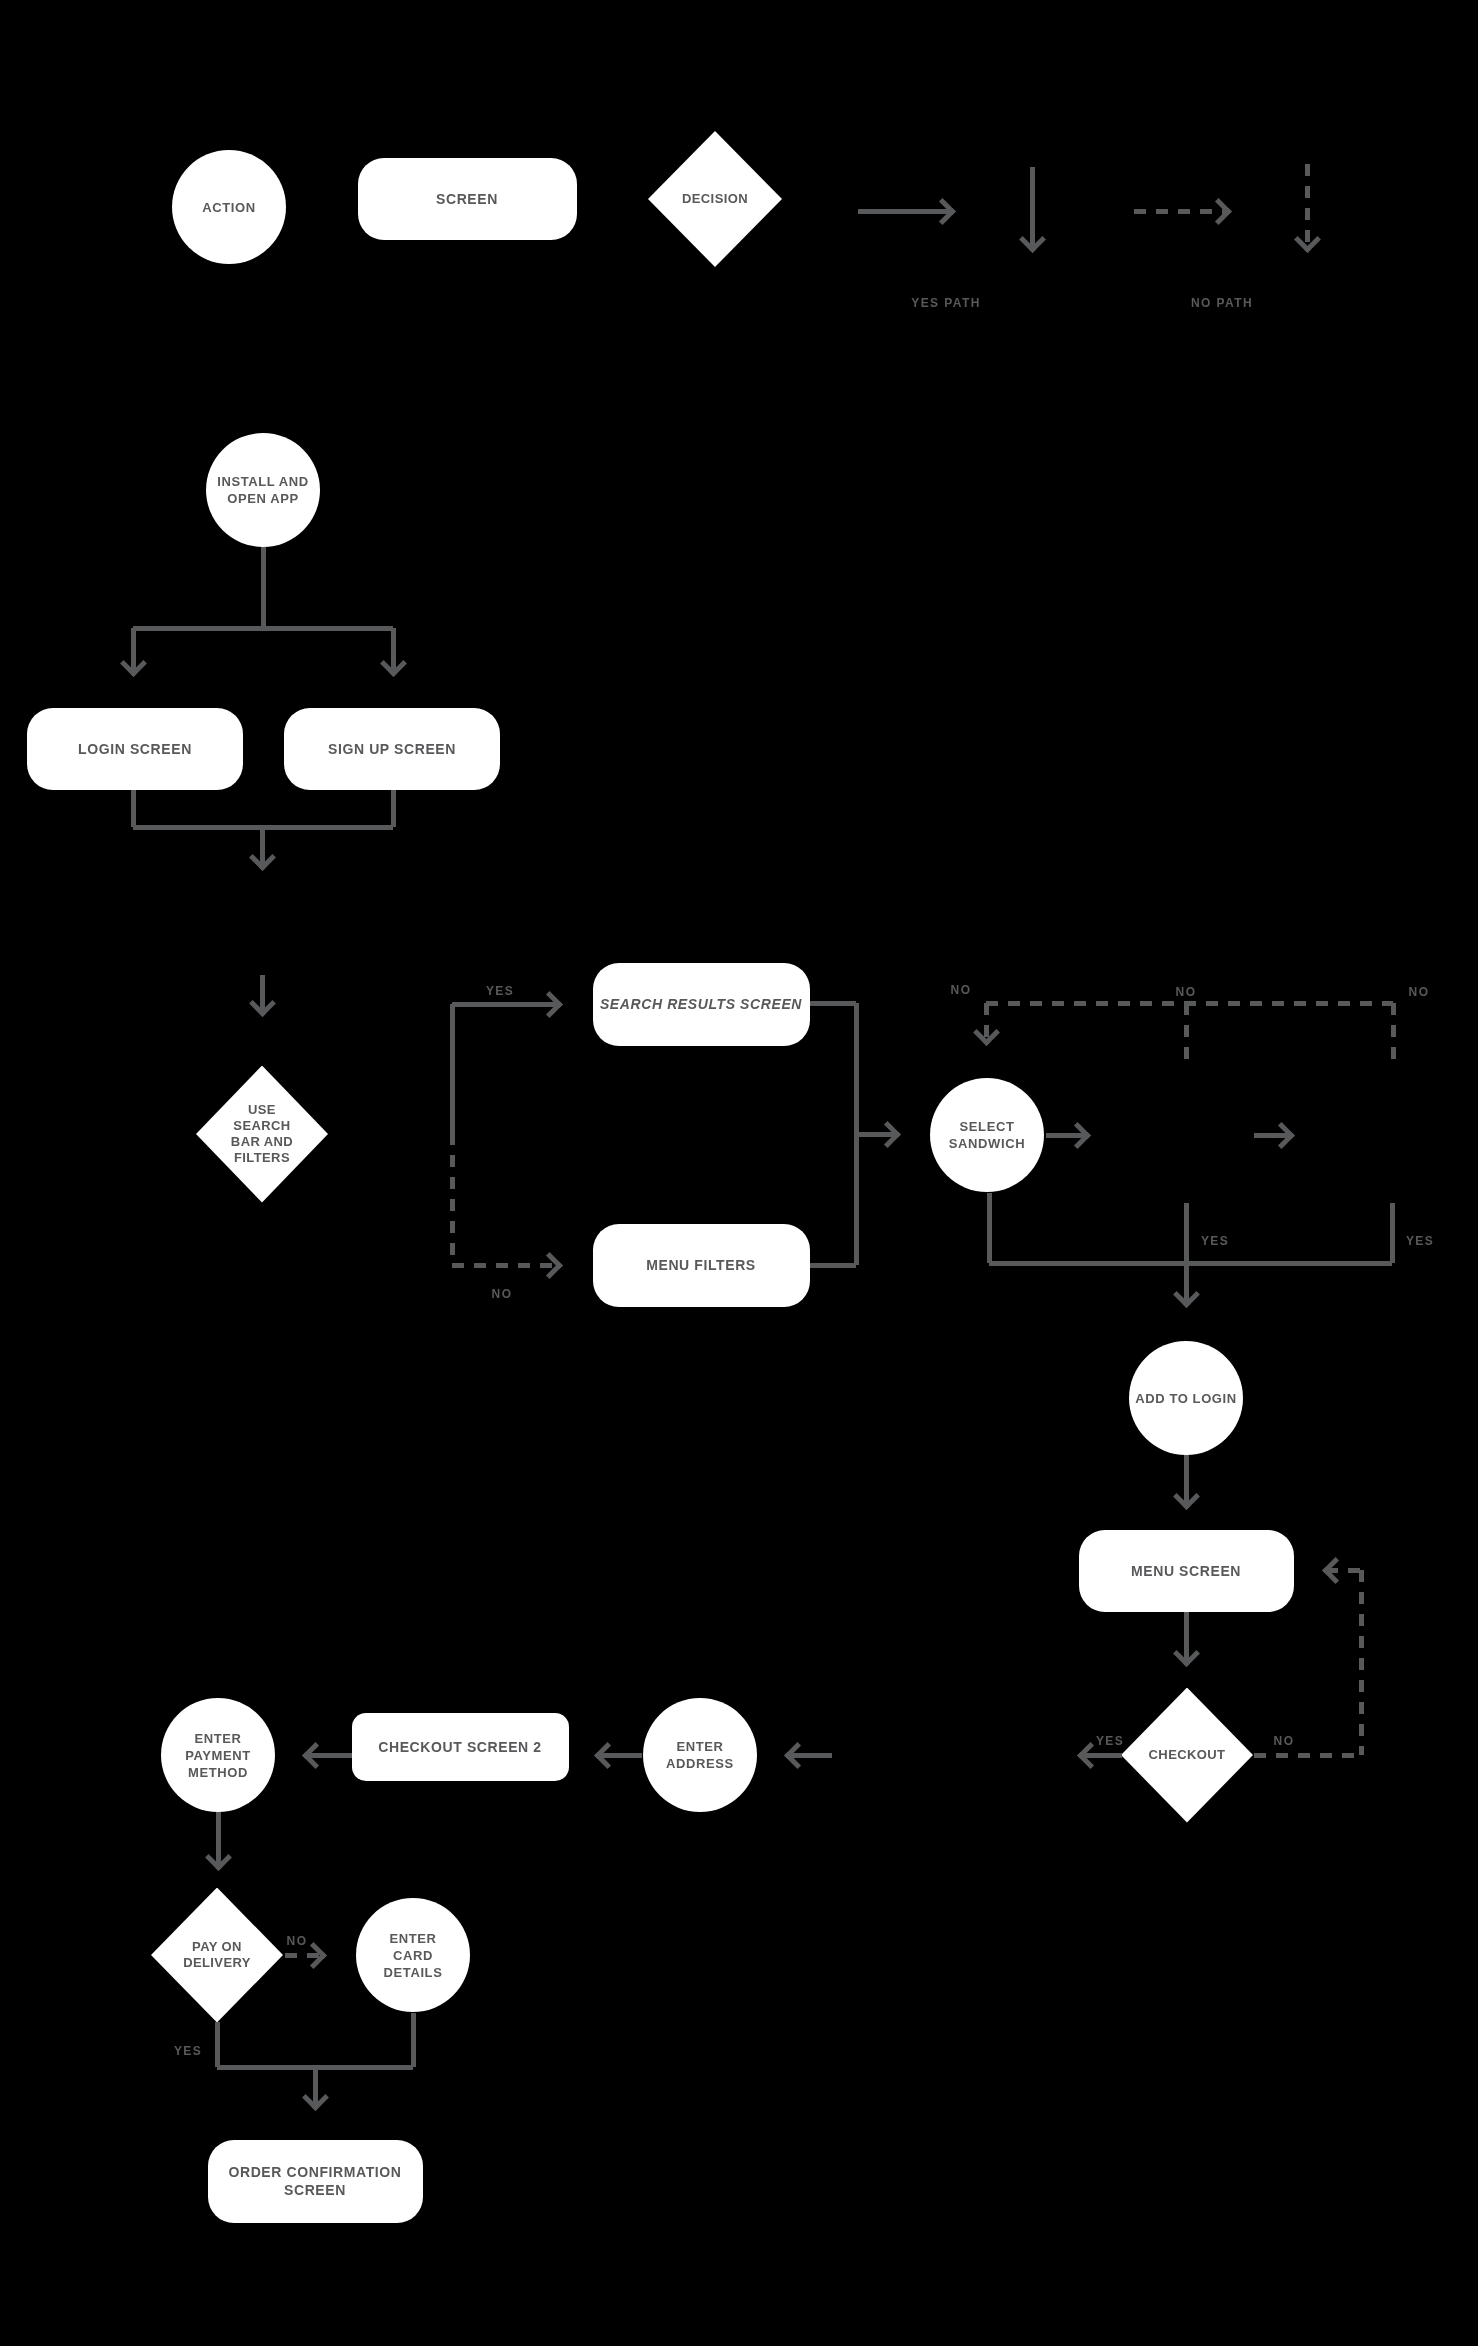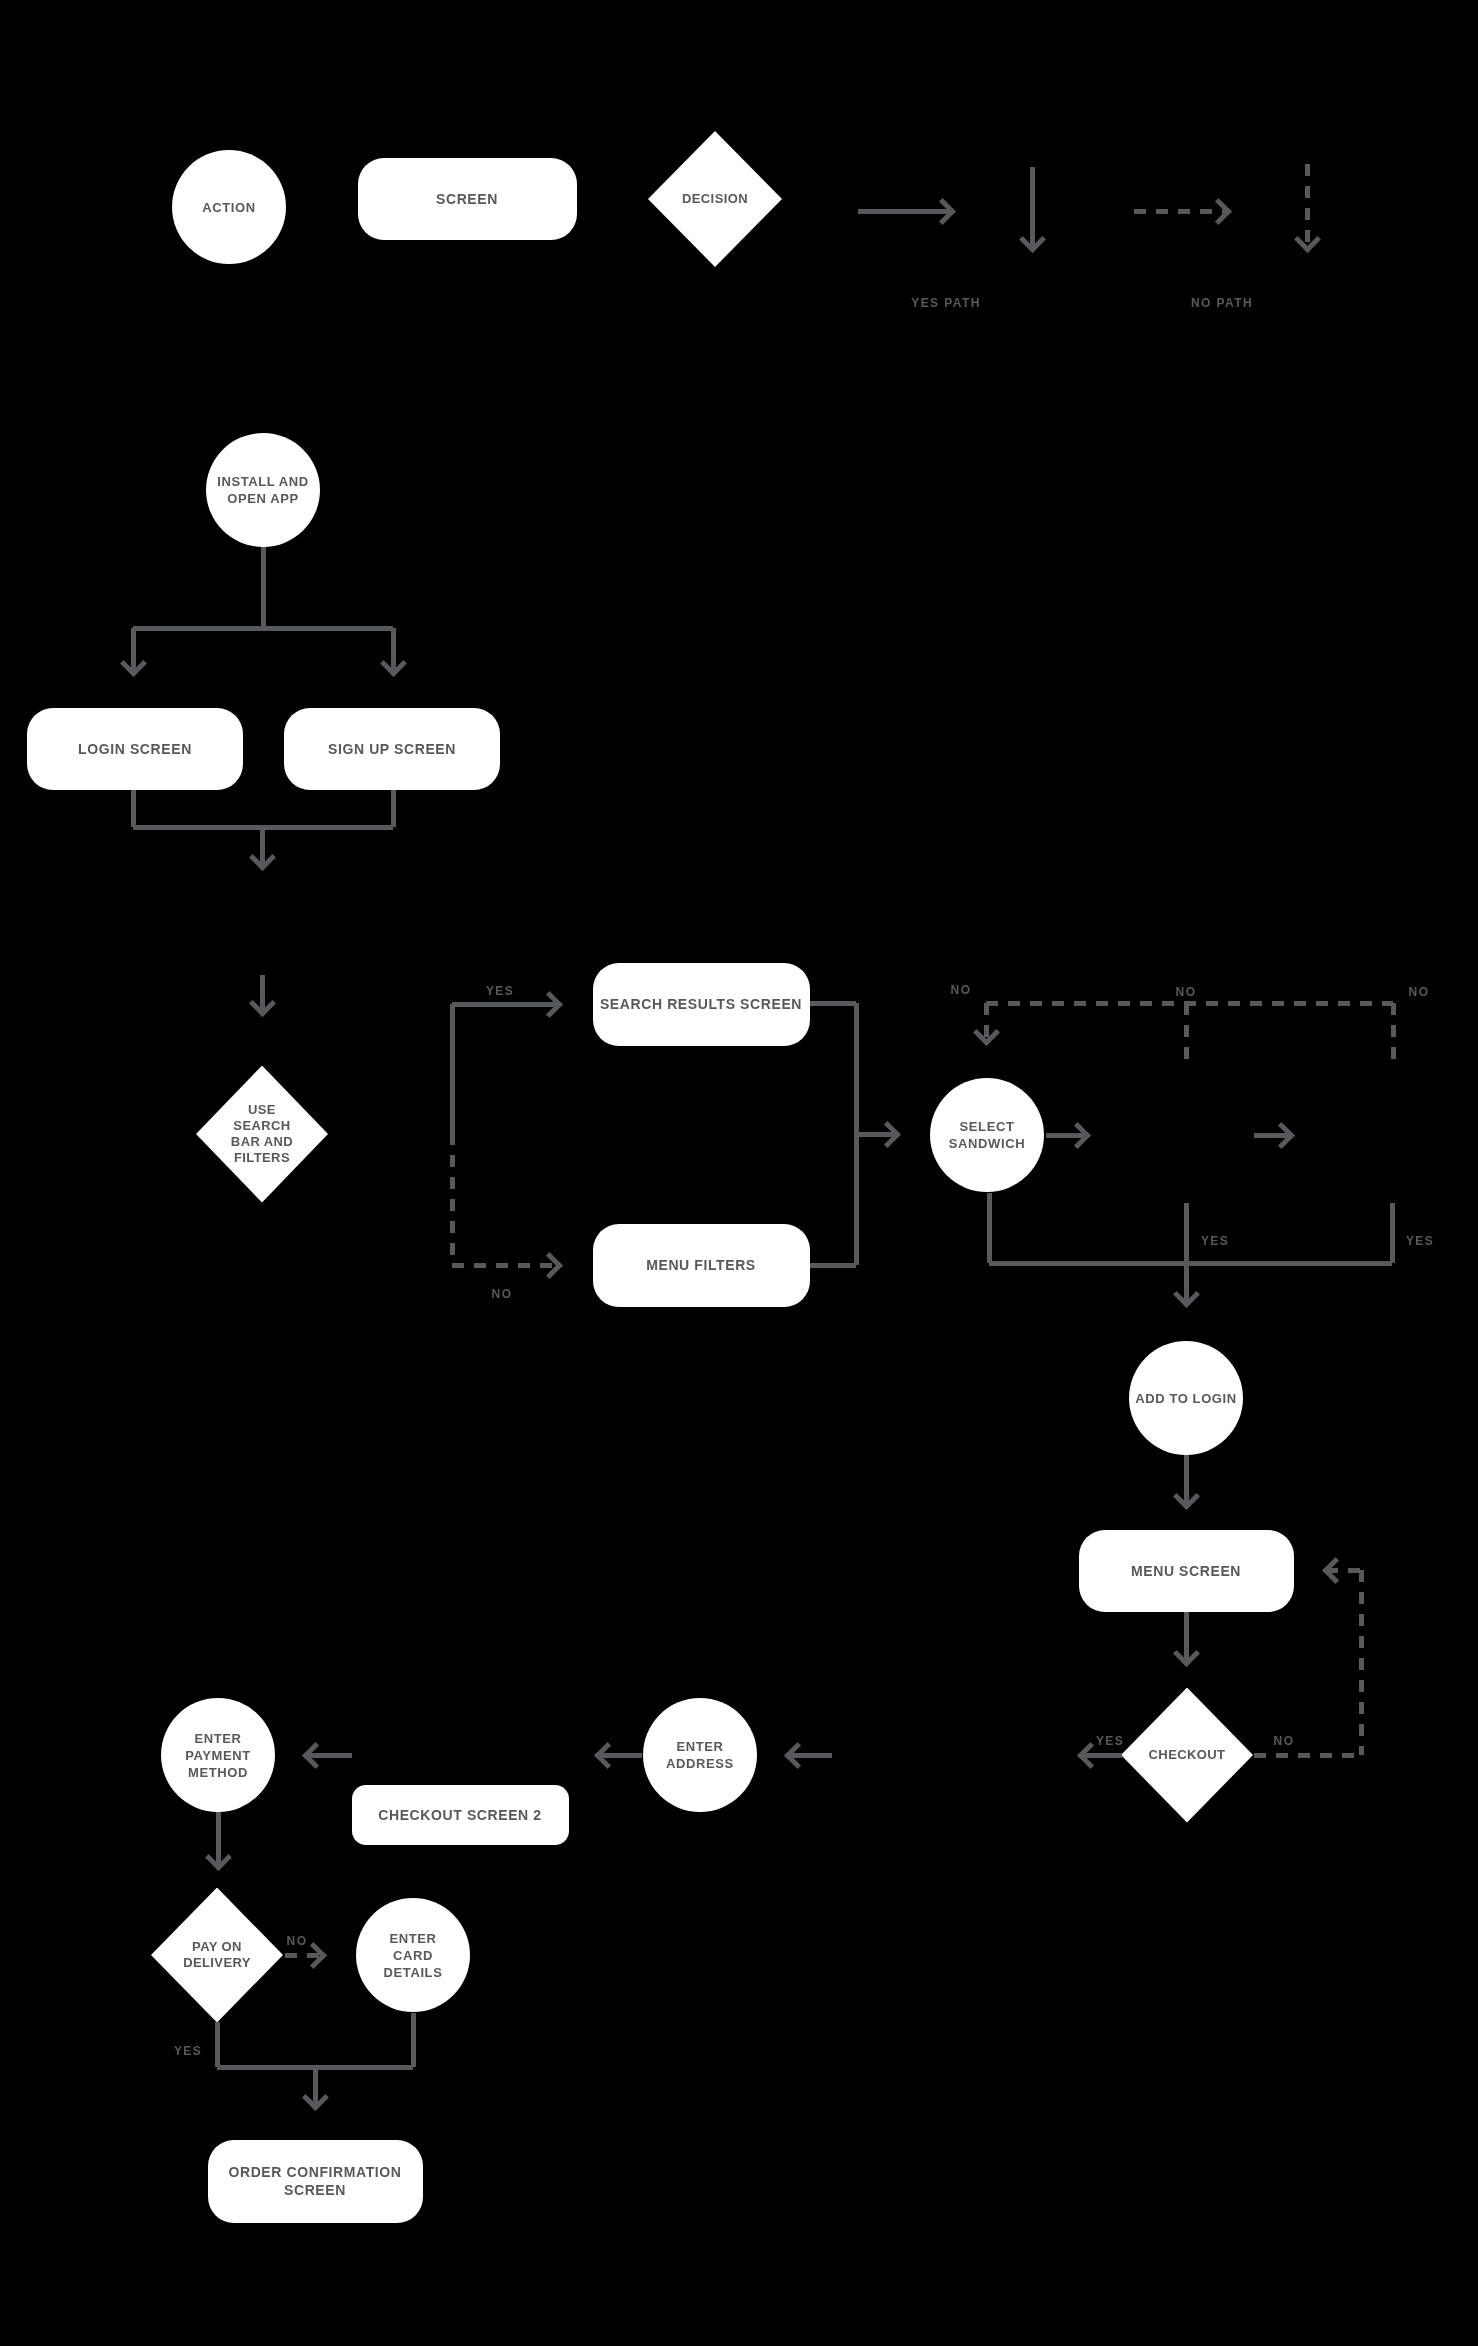--- a/index.html
+++ b/index.html
@@ -41,30 +41,30 @@
     <div class="node box" style="left: 357.5px; top: 158px; width: 219px; height: 82px;">SCREEN</div>
     <div class="node diamond" style="left: 648px; top: 131px; width: 134px; height: 136px;">DECISION</div>
     <div class="node circle" style="left: 206px; top: 433px; width: 114px; height: 114px;">INSTALL AND
 OPEN APP</div>
     <div class="node box" style="left: 27px; top: 708px; width: 216px; height: 82px;">LOGIN SCREEN</div>
     <div class="node box" style="left: 284px; top: 708px; width: 216px; height: 82px;">SIGN UP SCREEN</div>
     <div class="node diamond" style="left: 196px; top: 1065.5px; width: 132px; height: 137px;">USE
 SEARCH
 BAR AND
 FILTERS</div>
-    <div class="node box" style="left: 592.5px; top: 962.5px; width: 217px; height: 83px;">SEARCH RESULTS SCREEN</div>
+    <div class="node box" style="left: 592.5px; top: 962.5px; width: 217px; height: 83px; font-style: italic;">SEARCH RESULTS SCREEN</div>
     <div class="node box" style="left: 592.5px; top: 1223.5px; width: 217px; height: 83px;">MENU FILTERS</div>
     <div class="node circle" style="left: 930px; top: 1078px; width: 114px; height: 114px;">SELECT
 SANDWICH</div>
     <div class="node circle" style="left: 1129px; top: 1341px; width: 114px; height: 114px;">ADD TO LOGIN</div>
     <div class="node box" style="left: 1078.5px; top: 1530px; width: 215px; height: 82px;">MENU SCREEN</div>
     <div class="node diamond" style="left: 1121px; top: 1687.5px; width: 132px; height: 135px;">CHECKOUT</div>
     <div class="node circle" style="left: 643px; top: 1698px; width: 114px; height: 114px;">ENTER
 ADDRESS</div>
-    <div class="node box" style="left: 351.5px; top: 1785px; width: 217px; height: 60px; border-radius: 14px;">CHECKOUT SCREEN 2</div>
+    <div class="node box" style="left: 351.5px; top: 1713px; width: 217px; height: 68px; border-radius: 14px;">CHECKOUT SCREEN 2</div>
     <div class="node circle" style="left: 161px; top: 1698px; width: 114px; height: 114px;">ENTER
 PAYMENT
 METHOD</div>
     <div class="node diamond" style="left: 151px; top: 1887.5px; width: 132px; height: 135px;">PAY ON
 DELIVERY</div>
     <div class="node circle" style="left: 356px; top: 1898px; width: 114px; height: 114px;">ENTER
 CARD
 DETAILS</div>
     <div class="node box" style="left: 207.5px; top: 2139.5px; width: 215px; height: 83px;">ORDER CONFIRMATION
 SCREEN</div>

